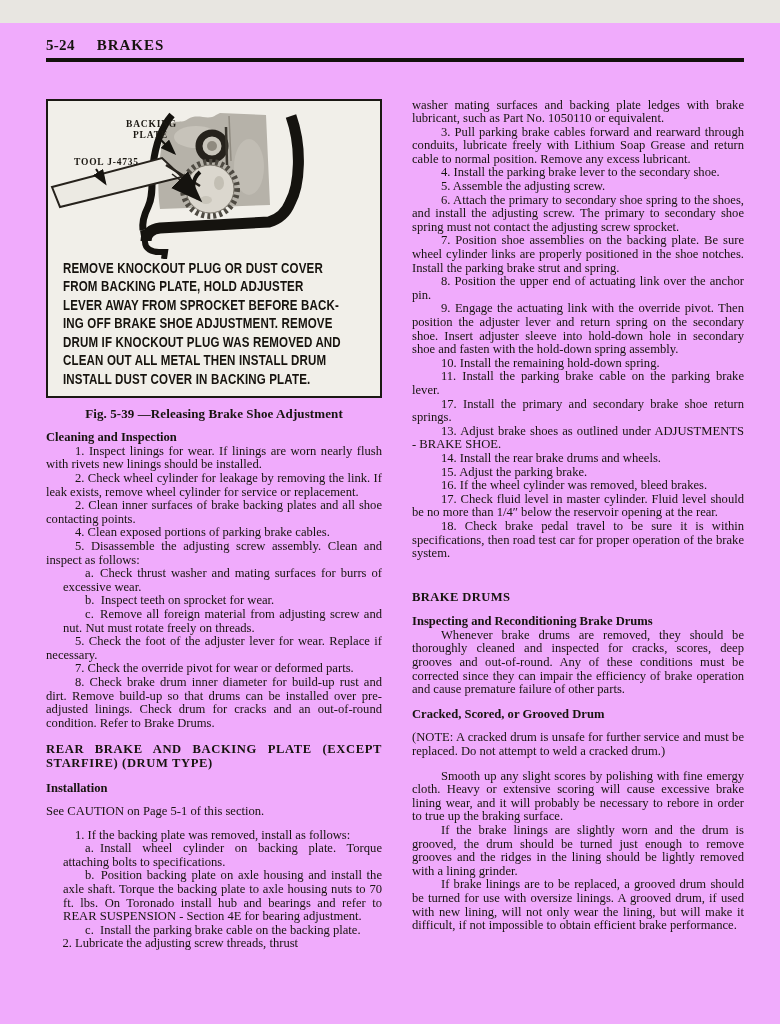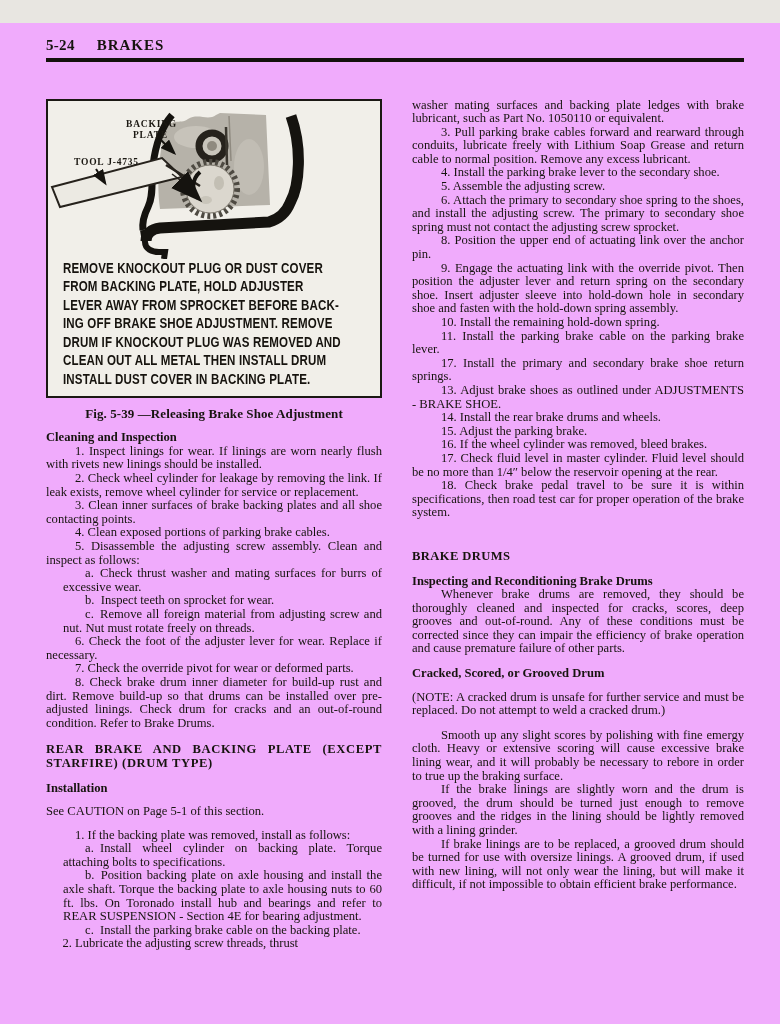--- a/index.html
+++ b/index.html
@@ -117,47 +117,48 @@
               <div class="note-line">INSTALL DUST COVER IN BACKING PLATE.</div>
             </div>
         </div>
         <figcaption class="figcap">Fig. 5-39 —Releasing Brake Shoe Adjustment</figcaption>
       </figure>
 
       <div id="left-blocks">
           <p class="blk run-head">Cleaning and Inspection</p>
           <p class="blk ind">1. Inspect linings for wear. If linings are worn nearly flush with rivets new linings should be installed.</p>
           <p class="blk ind">2. Check wheel cylinder for leakage by removing the link. If leak exists, remove wheel cylinder for service or replacement.</p>
-          <p class="blk ind">3. Clean inner surfaces of brake backing plates and all shoe contacting points.</p>
+          <p class="blk ind">2. Clean inner surfaces of brake backing plates and all shoe contacting points.</p>
           <p class="blk ind">4. Clean exposed portions of parking brake cables.</p>
           <p class="blk ind">5. Disassemble the adjusting screw assembly. Clean and inspect as follows:</p>
           <p class="blk sub">a. Check thrust washer and mating surfaces for burrs of excessive wear.</p>
           <p class="blk sub">b. Inspect teeth on sprocket for wear.</p>
           <p class="blk sub">c. Remove all foreign material from adjusting screw and nut. Nut must rotate freely on threads.</p>
-          <p class="blk ind">6. Check the foot of the adjuster lever for wear. Replace if necessary.</p>
+          <p class="blk ind">5. Check the foot of the adjuster lever for wear. Replace if necessary.</p>
           <p class="blk ind">7. Check the override pivot for wear or deformed parts.</p>
           <p class="blk ind">8. Check brake drum inner diameter for build-up rust and dirt. Remove build-up so that drums can be installed over pre-adjusted linings. Check drum for cracks and an out-of-round condition. Refer to Brake Drums.</p>
           <p class="blk sec-head">REAR BRAKE AND BACKING PLATE (EXCEPT STARFIRE) (DRUM TYPE)</p>
           <p class="blk run-head">Installation</p>
           <p class="blk note">See CAUTION on Page 5-1 of this section.</p>
           <p class="blk ind">1. If the backing plate was removed, install as follows:</p>
           <p class="blk sub">a. Install wheel cylinder on backing plate. Torque attaching bolts to specifications.</p>
-          <p class="blk sub">b. Position backing plate on axle housing and install the axle shaft. Torque the backing plate to axle housing nuts to 60 ft. lbs. On Toronado install hub and bearings and refer to REAR SUSPENSION - Section 4E for bearing adjustment.</p>
+          <p class="blk sub">b. Position backing plate on axle housing and install the axle shaft. Torque the backing plate to axle housing nuts to 70 ft. lbs. On Toronado install hub and bearings and refer to REAR SUSPENSION - Section 4E for bearing adjustment.</p>
           <p class="blk sub">c. Install the parking brake cable on the backing plate.</p>
           <p class="blk ind-sm">2. Lubricate the adjusting screw threads, thrust</p>
         </div>
     </div>
 
     <div class="col right">
       <div id="right-blocks">
           <p class="blk cont">washer mating surfaces and backing plate ledges with brake lubricant, such as Part No. 1050110 or equivalent.</p>
           <p class="blk ind">3. Pull parking brake cables forward and rearward through conduits, lubricate freely with Lithium Soap Grease and return cable to normal position. Remove any excess lubricant.</p>
           <p class="blk ind">4. Install the parking brake lever to the secondary shoe.</p>
           <p class="blk ind">5. Assemble the adjusting screw.</p>
           <p class="blk ind">6. Attach the primary to secondary shoe spring to the shoes, and install the adjusting screw. The primary to secondary shoe spring must not contact the adjusting screw sprocket.</p>
+          <p class="blk ind">7. Position shoe assemblies on the backing plate. Be sure wheel cylinder links are properly positioned in the shoe notches. Install the parking brake strut and spring.</p>
           <p class="blk ind">8. Position the upper end of actuating link over the anchor pin.</p>
           <p class="blk ind">9. Engage the actuating link with the override pivot. Then position the adjuster lever and return spring on the secondary shoe. Insert adjuster sleeve into hold-down hole in secondary shoe and fasten with the hold-down spring assembly.</p>
           <p class="blk ind">10. Install the remaining hold-down spring.</p>
           <p class="blk ind">11. Install the parking brake cable on the parking brake lever.</p>
           <p class="blk ind">17. Install the primary and secondary brake shoe return springs.</p>
           <p class="blk ind">13. Adjust brake shoes as outlined under ADJUSTMENTS - BRAKE SHOE.</p>
           <p class="blk ind">14. Install the rear brake drums and wheels.</p>
           <p class="blk ind">15. Adjust the parking brake.</p>
           <p class="blk ind">16. If the wheel cylinder was removed, bleed brakes.</p>
           <p class="blk ind">17. Check fluid level in master cylinder. Fluid level should be no more than 1/4″ below the reservoir opening at the rear.</p>

